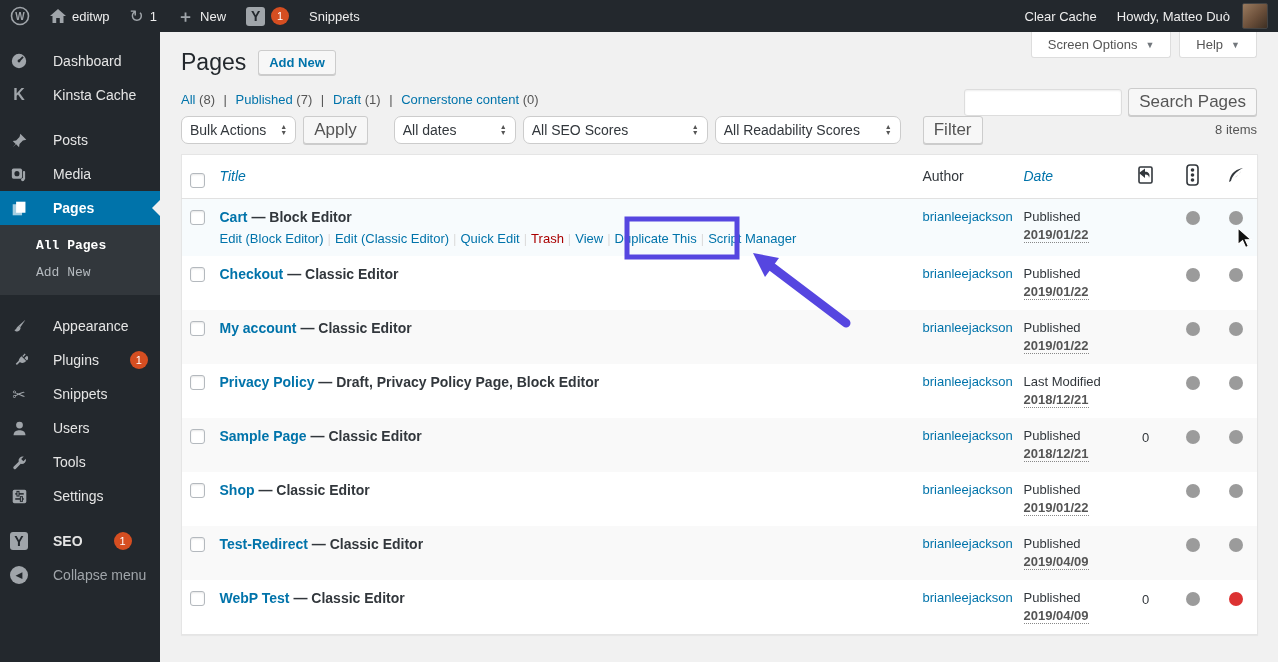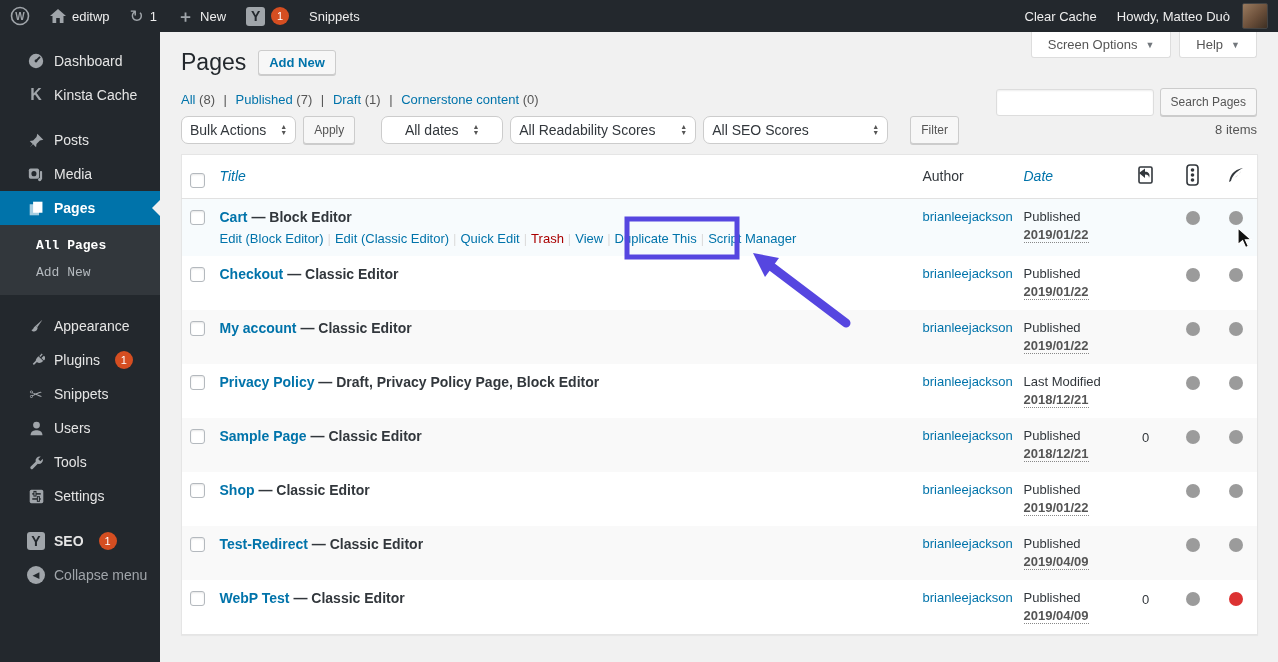--- a/index.html
+++ b/index.html
@@ -27,21 +27,21 @@
     font-weight:bold; font-size:14px; display:inline-flex; align-items:center; justify-content:center; }
   .avatar { width:26px; height:26px; border-radius:2px; margin-left:6px;
     background:linear-gradient(135deg,#9a7b5f 0%,#6b4f3a 55%,#3e2f23 100%); border:1px solid #444; }
 
   
   #sidebar {
     position:absolute; top:32px; left:0; width:160px; height:630px;
     background:#23282d; color:#eee; z-index:20; padding-top:12px; font-size:14px;
   }
   .menu-item {
-    height:34px; display:flex; align-items:center; padding-left:26px; gap:8px; cursor:pointer;
+    height:34px; display:flex; align-items:center; padding-left:9px; gap:24px; cursor:pointer;
     color:#e5e5e5; position:relative;
   }
   .menu-item .mi-icon { width:20px; display:inline-flex; justify-content:center; color:#a0a5aa; fill:#a0a5aa; }
   .menu-sep { height:11px; }
   .menu-item.active { background:#0073aa; color:#fff; font-weight:600; }
   .menu-item.active .mi-icon { color:#fff; fill:#fff; }
   .menu-item.active::after {
     content:""; position:absolute; right:0; top:50%; margin-top:-8px;
     border:8px solid transparent; border-right-color:#f1f1f1;
   }
@@ -70,21 +70,21 @@
   h1.page-title { font-size:23px; font-weight:400; color:#23282d; margin:0; display:inline; line-height:1.3; }
   .page-title-action {
     margin-left:12px; padding:4px 10px; background:#f7f7f7; border:1px solid #ccc; border-radius:3px;
     color:#0073aa; font-size:13px; font-weight:600; cursor:pointer; box-shadow:0 1px 0 #ccc;
   }
 
   .search-box { position:absolute; top:56px; right:21px; display:flex; gap:6px; align-items:center; }
   .search-input { width:158px; height:27px; border:1px solid #ddd; border-radius:3px; background:#fff; padding:0 6px;
      box-shadow:inset 0 1px 2px rgba(0,0,0,.07); font-size:13px; }
   .btn {
-    background:#f7f7f7; border:1px solid #ccc; border-radius:3px; color:#555; font-size:12px;
+    background:#f7f7f7; border:1px solid #ccc; border-radius:3px; color:#555; font-size:17px;
     height:28px; padding:0 10px; cursor:pointer; box-shadow:0 1px 0 #ccc;
   }
 
   .subsubsub { padding:14px 0 0 21px; font-size:13px; color:#646970; }
   .subsubsub a { color:#0073aa; }
   .subsubsub .count { color:#555; }
   .subsubsub .sep { margin:0 5px; color:#555; }
 
   .tablenav { padding:9px 21px 0 21px; display:flex; align-items:center; gap:7px; }
   .wp-select {
@@ -335,36 +335,36 @@
   <div class="tablenav">
     <div class="wp-select">
       <span>Bulk Actions</span>
       <span class="updown">
           <span>▲</span>
           <span>▼</span>
         </span>
     </div>
     <button class="btn">Apply</button>
     <div style="width:12px;"></div>
-    <div class="wp-select" style="width:122px;justify-content:center;">
+    <div class="wp-select" style="width:122px;justify-content:space-between;">
       <span>All dates</span>
       <span class="updown">
           <span>▲</span>
           <span>▼</span>
         </span>
     </div>
-    <div class="wp-select" style="width:186px;justify-content:space-between;">
-      <span>All Readability Scores</span>
+    <div class="wp-select" style="width:185px;justify-content:space-between;">
+      <span>All SEO Scores</span>
       <span class="updown">
           <span>▲</span>
           <span>▼</span>
         </span>
     </div>
-    <div class="wp-select" style="width:185px;justify-content:space-between;">
-      <span>All SEO Scores</span>
+    <div class="wp-select" style="width:186px;justify-content:space-between;">
+      <span>All Readability Scores</span>
       <span class="updown">
           <span>▲</span>
           <span>▼</span>
         </span>
     </div>
     <div style="width:8px;"></div>
     <button class="btn">Filter</button>
     <span class="items-count">8 items</span>
   </div>
 

